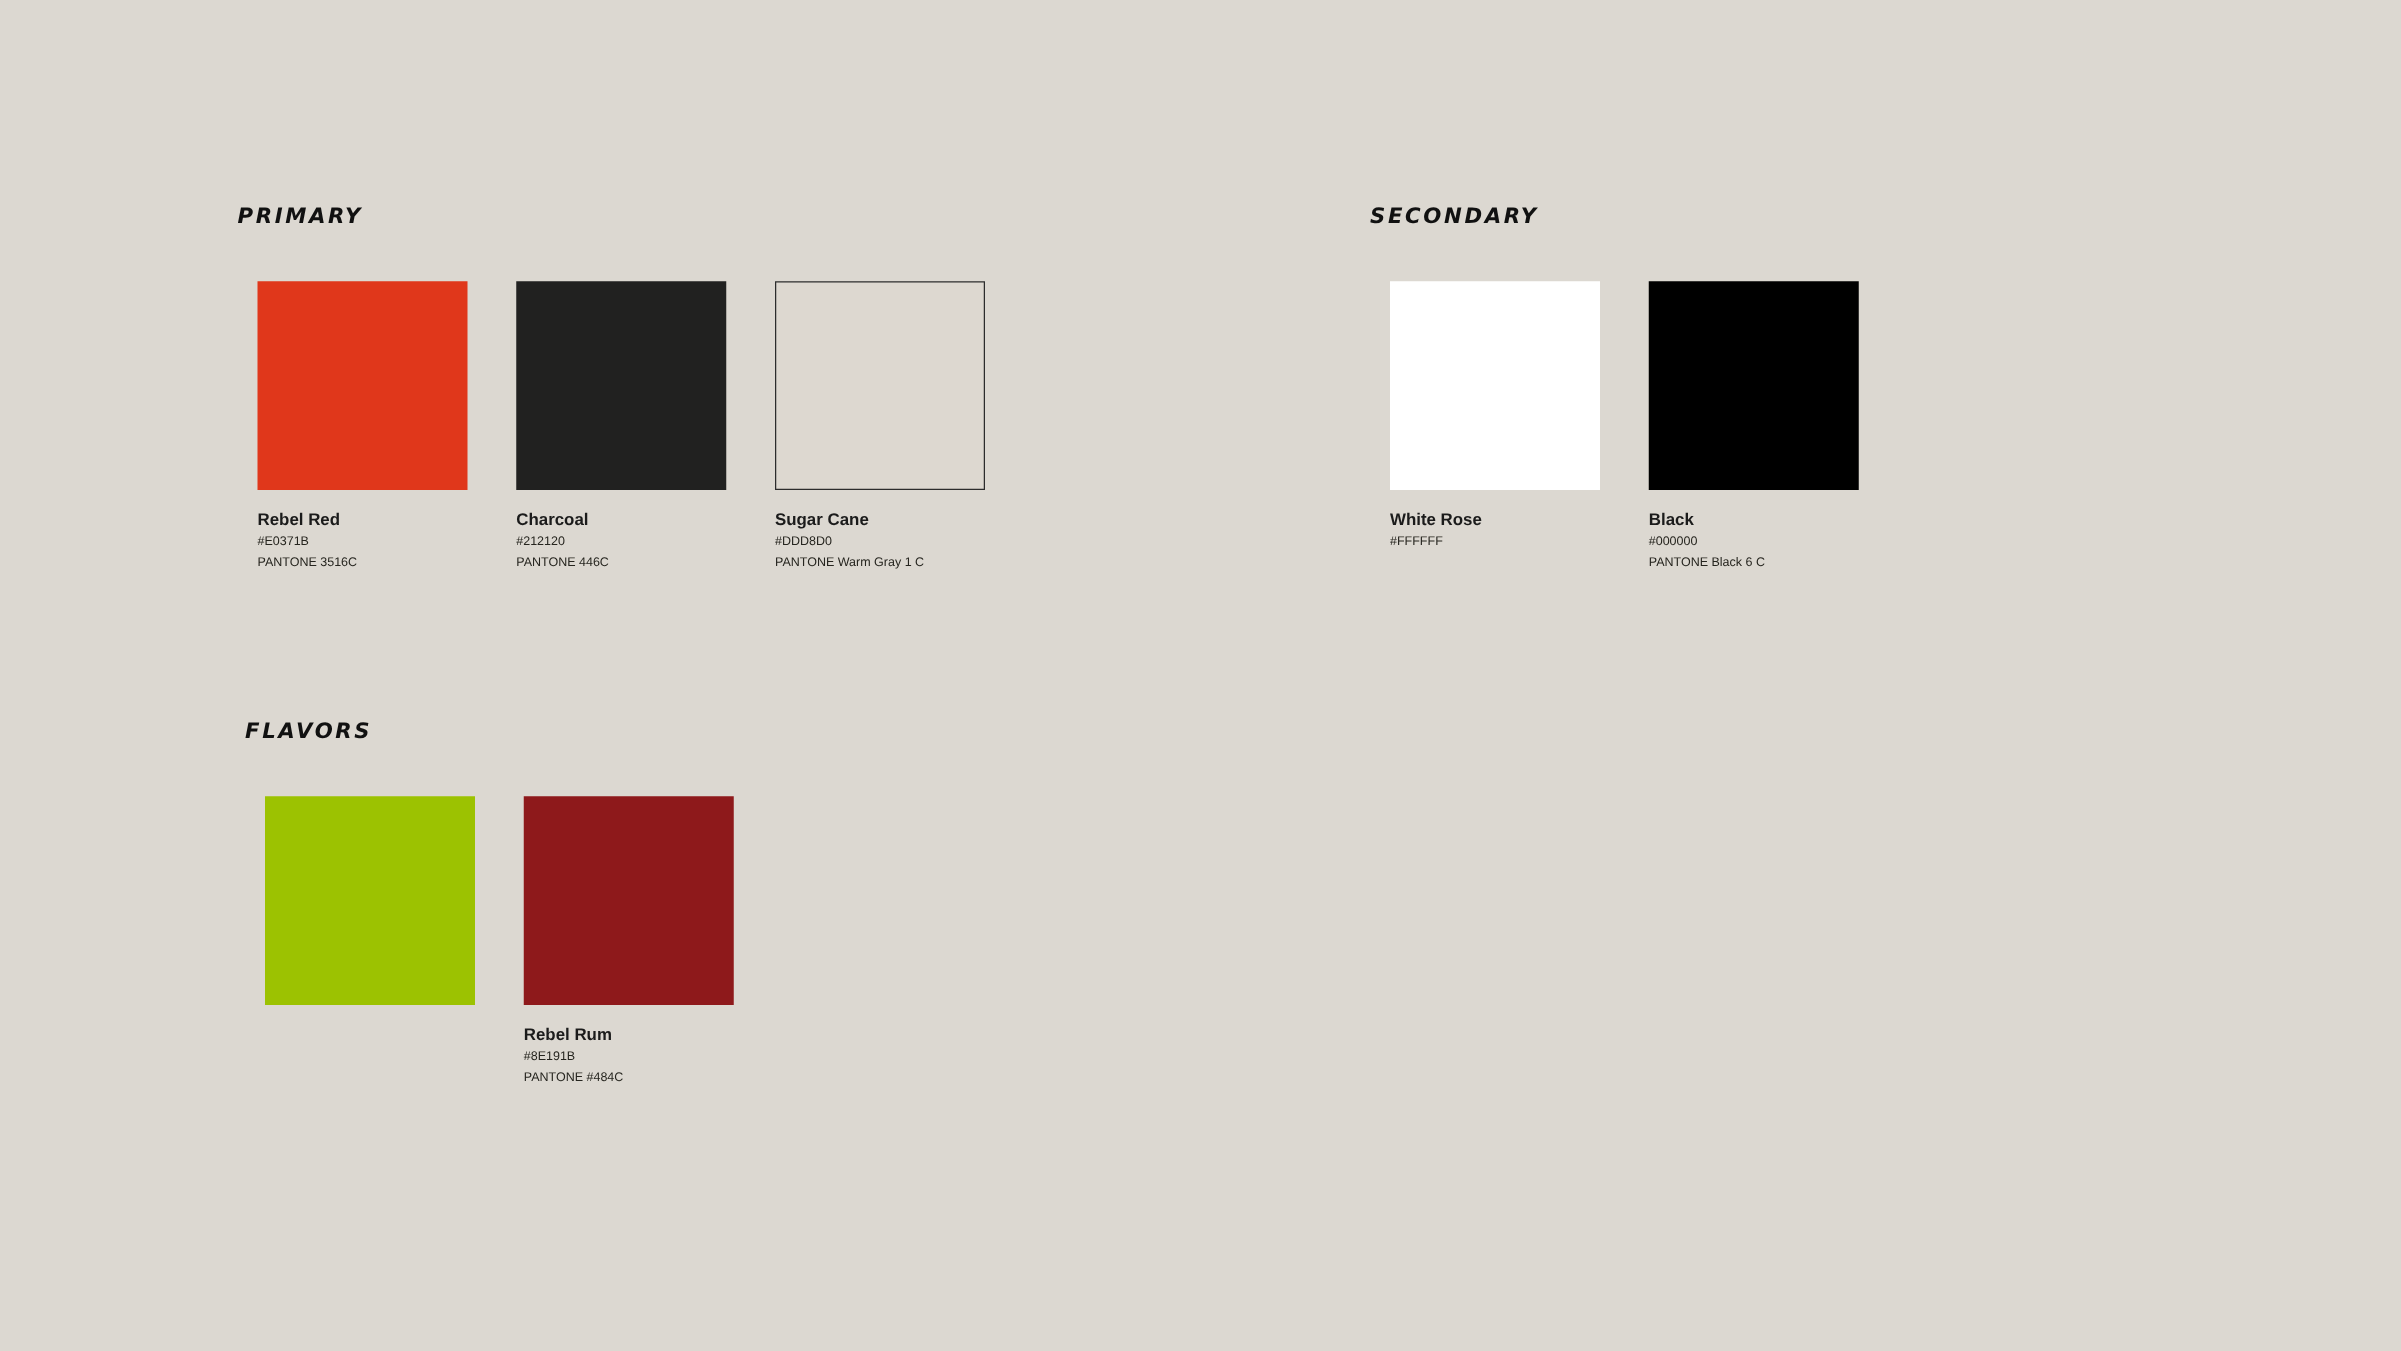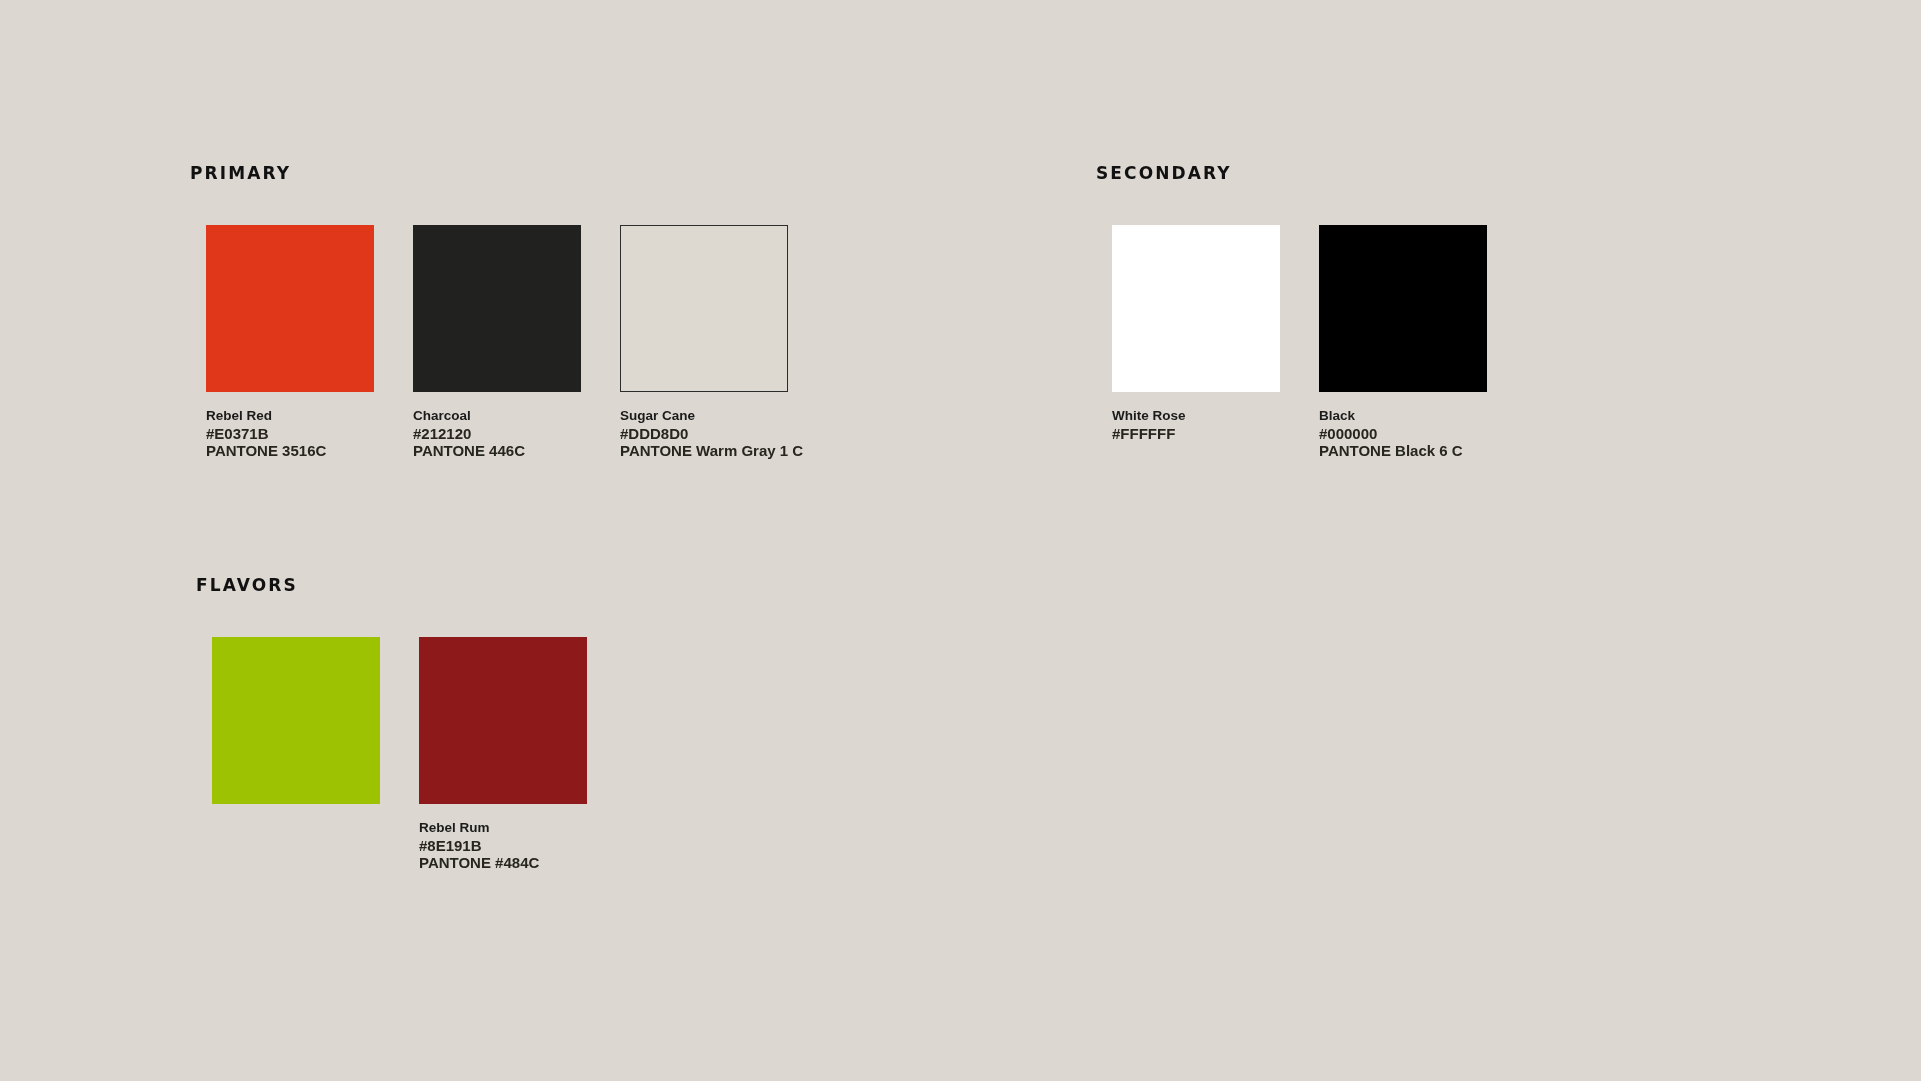--- a/index.html
+++ b/index.html
@@ -31,20 +31,21 @@
 
   .section-title {
     font-family: "DejaVu Sans", sans-serif;
     font-weight: 700;
     font-size: 17px;
     letter-spacing: 2.1px;
     color: #111111;
     margin: 0 0 43px 0;
     white-space: nowrap;
     line-height: 1;
+    font-style: italic;
   }
 
   
   .swatch-row {
     display: flex;
     align-items: flex-start;
   }
   .swatch-col {
     width: 141px;
     margin-right: 50px;
@@ -67,22 +68,22 @@
     line-height: 17.5px;
   }
   .swatch-name {
     font-size: 13.5px;
     font-weight: 700;
     color: #1b1b1b;
     white-space: nowrap;
   }
   .swatch-hex,
   .swatch-pantone {
-    font-size: 15px;
-    font-weight: 700;
+    font-size: 10px;
+    font-weight: 400;
     color: #26251f;
     white-space: nowrap;
   }
 </style>
 </head>
 <body style="background: rgb(220, 216, 209);">
 
 <div class="page">
 
   <div class="section section-primary">

